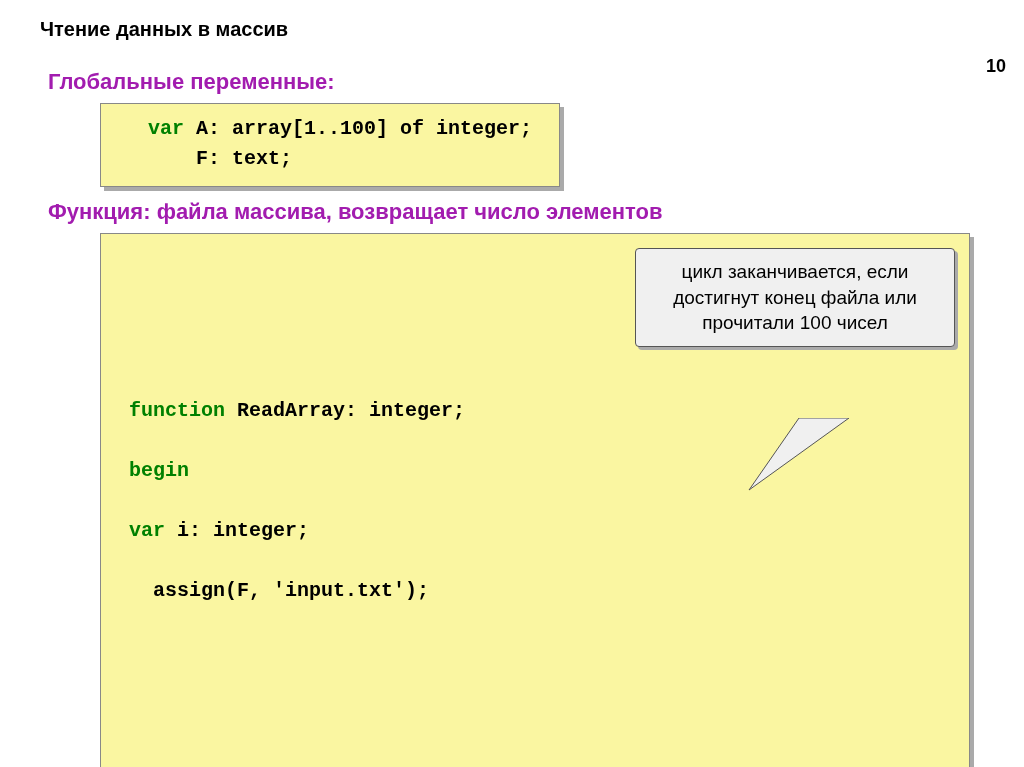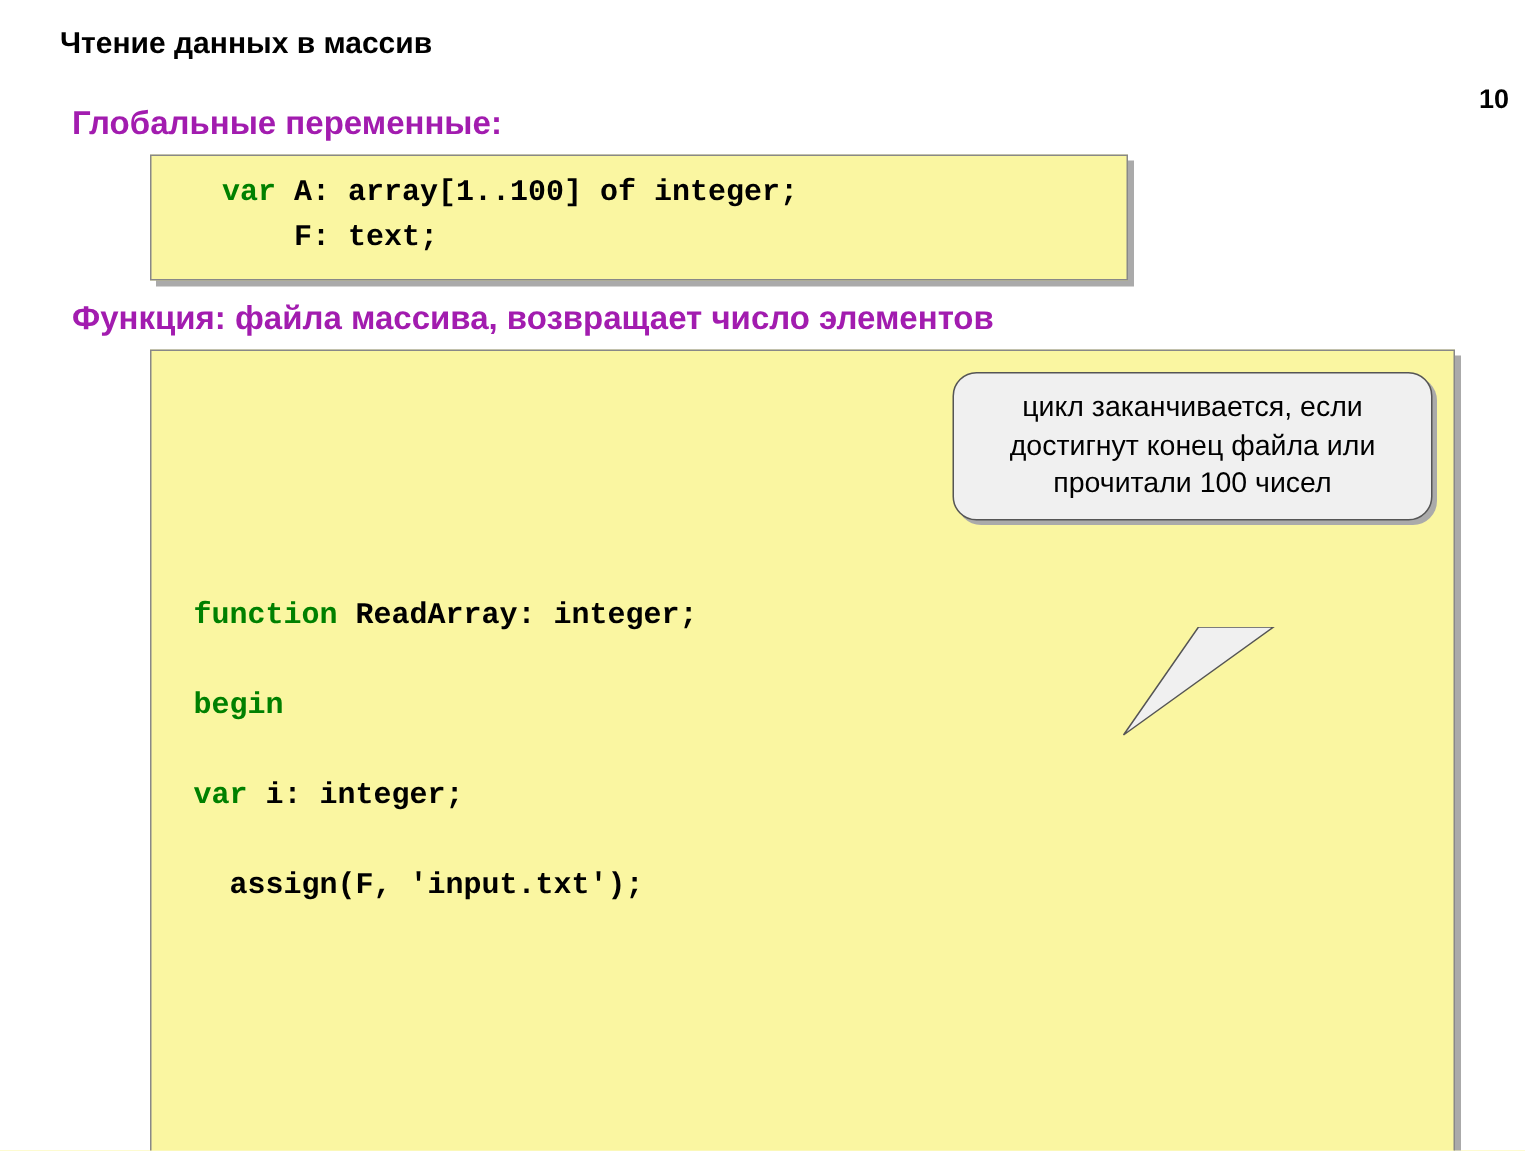--- a/index.html
+++ b/index.html
@@ -40,40 +40,40 @@
     box-shadow: 4px 4px 0 #aaa;
     font-family: "Courier New", monospace;
     font-size: 20px;
     font-weight: bold;
     color: #000;
     padding: 10px 18px 12px 18px;
     white-space: pre;
     line-height: 1.5;
   }
   .box-globals {
-    width: 652px;
+    width: 460px;
     margin-left: 60px;
     padding-left: 47px;
   }
   .box-function {
     position: relative;
     width: 870px;
     margin-left: 60px;
     margin-top: 4px;
     padding: 12px 10px 12px 10px;
   }
   .kw-green { color: #008000; }
   .callout {
     position: absolute;
     top: 14px;
     right: 14px;
     width: 320px;
     background: #f0f0f0;
     border: 1px solid #555;
-    border-radius: 16px;
+    border-radius: 4px;
     box-shadow: 3px 3px 0 #aaa;
     padding: 10px 14px;
     font-family: Arial, sans-serif;
     font-size: 19px;
     font-weight: normal;
     text-align: center;
     line-height: 1.35;
     white-space: normal;
     z-index: 3;
   }

